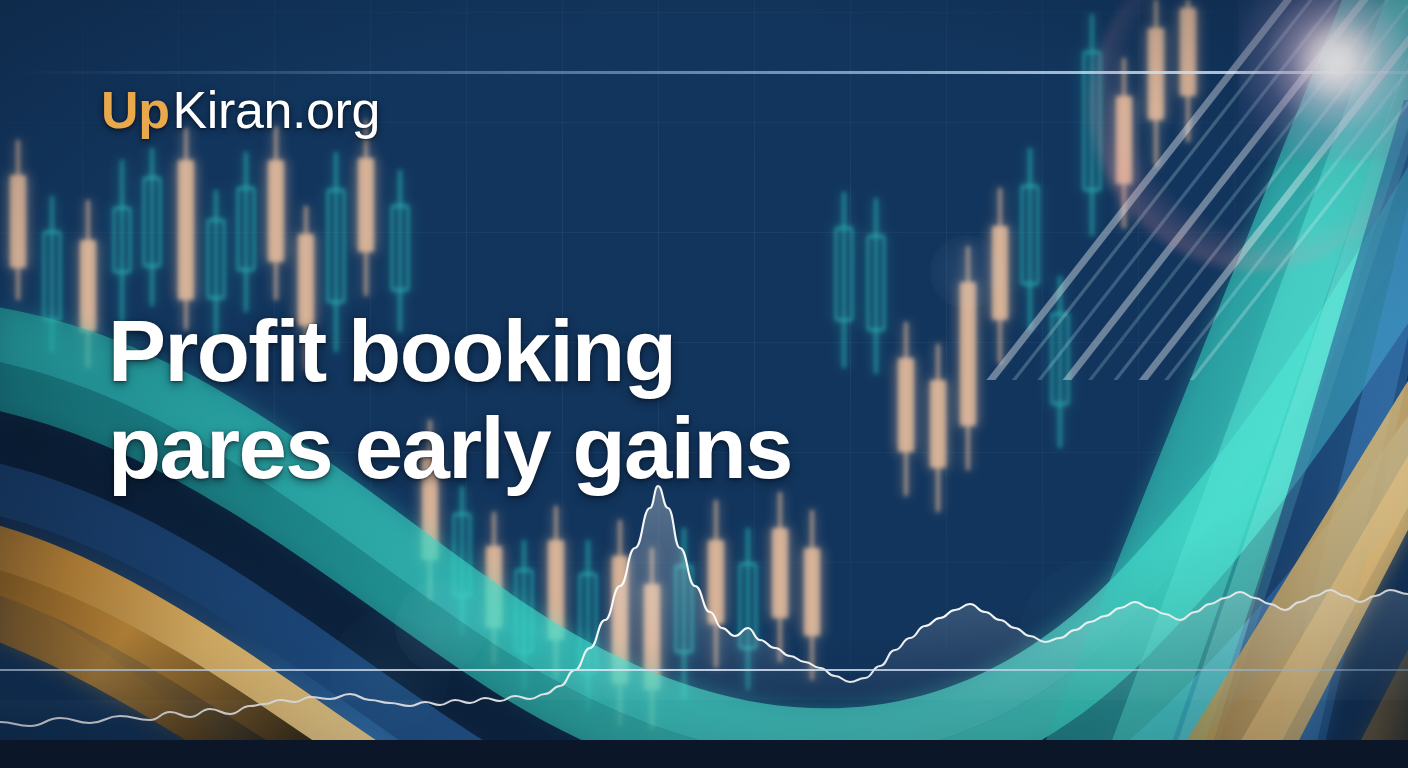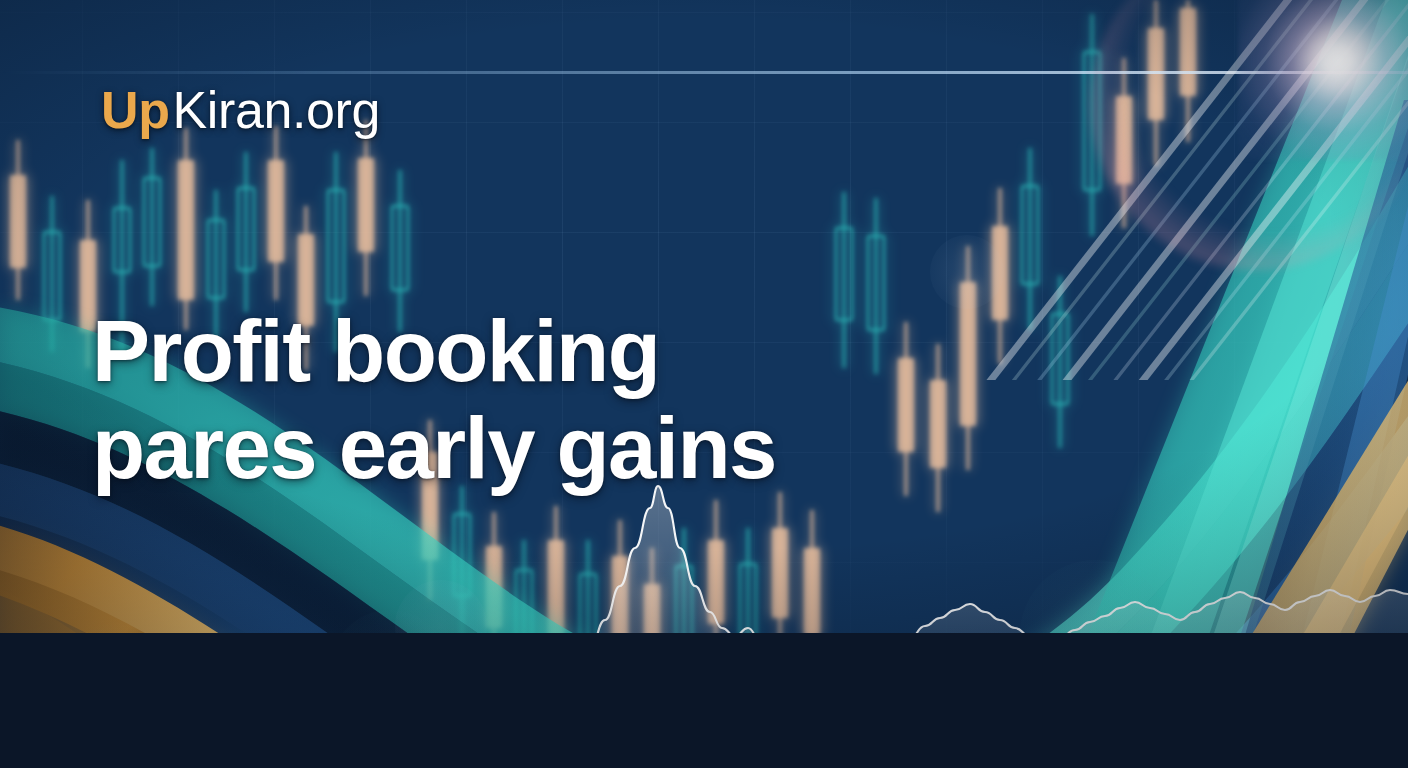--- a/index.html
+++ b/index.html
@@ -5,21 +5,21 @@
 <style>
   * { margin:0; padding:0; box-sizing:border-box; }
   html,body{
     width:1408px; height:768px; overflow:hidden;
     background:#0b1628;
     font-family:"Liberation Sans","DejaVu Sans",sans-serif;
   }
 
   #banner{
     position:relative;
-    width:1408px; height:633px;
+    width:1408px; height:740px;
     overflow:hidden;
     background:#0b1628;
   }
 
   
   .bg-base{
     position:absolute; inset:0;
     background:
       radial-gradient(ellipse 80% 70% at 52% 34%, #1d4878 0%, #16375f 38%, #102744 68%, #0b1a30 100%),
       linear-gradient(135deg,#0c1a2e 0%,#14355c 45%,#0d2banner 100%);
@@ -103,21 +103,21 @@
     position:absolute; left:101px; top:84px;
     font-size:52px; line-height:1;
     letter-spacing:-.4px;
     white-space:nowrap;
     text-shadow:0 2px 7px rgba(4,10,20,.62), 0 1px 2px rgba(4,10,20,.5);
   }
   .logo .up{ color:#eaa84c; font-weight:700; }
   .logo .domain{ color:#ffffff; font-weight:400; margin-left:3px; }
 
   .headline{
-    position:absolute; left:92px; top:303px;
+    position:absolute; left:108px; top:303px;
     font-size:87px;
     font-weight:700;
     line-height:1.11;
     color:#ffffff;
     letter-spacing:-1.6px;
     white-space:pre-line;
     text-shadow:0 3px 10px rgba(5,12,24,.5), 0 1px 3px rgba(5,12,24,.55);
   }
 </style>
 </head>

